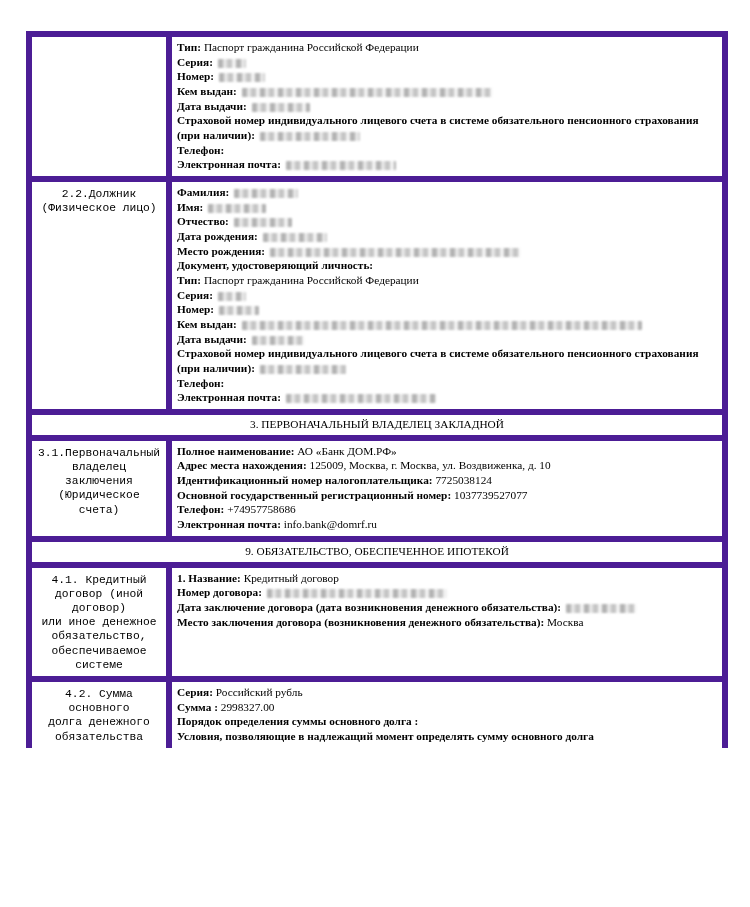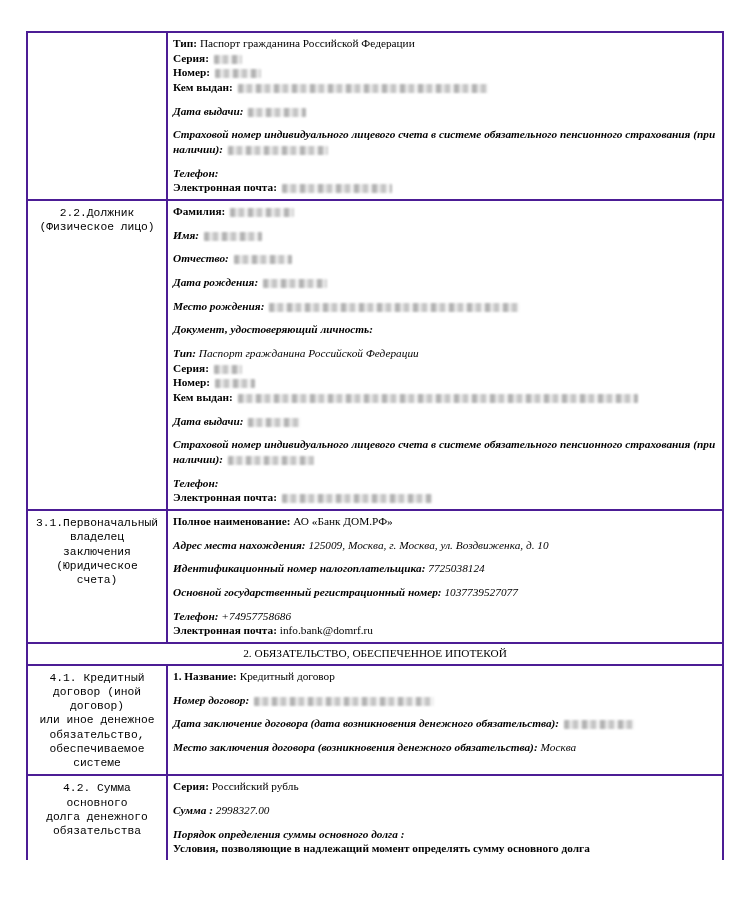--- a/index.html
+++ b/index.html
@@ -24,21 +24,21 @@
     position: absolute;
     left: 26px;
     top: 31px;
     width: 696px;
     border-collapse: collapse;
     table-layout: fixed;
     font-size: 11.3px;
     line-height: 1.30;
   }
   .doc-table td {
-    border: 2px solid #4c1d95;
+    border: 6px solid #4c1d95;
     vertical-align: top;
     padding: 3px 5px 4px 5px;
   }
   .col-label {
     width: 140px;
     text-align: center;
     vertical-align: top;
     font-family: Liberation Mono, monospace;
   }
   .col-label .lbl {
@@ -48,22 +48,20 @@
   }
   .section-head td {
     text-align: center;
     padding: 2px 4px 3px 4px;
   }
   .fld {
     margin: 0 0 0 0;
     line-height: 1.30;
   }
   .gap {
-    margin-top: 9px;
-    font-style: italic;
   }
   b, .b {
     font-weight: bold;
   }
   .val {
     font-weight: normal;
   }
   
   .redact {
     display: inline-block;
@@ -210,20 +208,23 @@
             <span class="b">Телефон:</span>
             <span class="val"></span>
           </div>
           <div class="fld">
             <span class="b">Электронная почта:</span>
             <span class="redact r-w150"></span>
           </div>
         </td>
       </tr>
 
+      <tr class="section-head">
+        <td colspan="2">3. ПЕРВОНАЧАЛЬНЫЙ ВЛАДЕЛЕЦ ЗАКЛАДНОЙ</td>
+      </tr>
 
       <tr>
         <td class="col-label">
           <span class="lbl">3.1.Первоначальный</span>
           <span class="lbl" style="padding-top:0">владелец заключения</span>
           <span class="lbl" style="padding-top:0">(Юридическое счета)</span>
         </td>
         <td>
           <div class="fld">
             <span class="b">Полное наименование:</span>
@@ -246,39 +247,39 @@
             <span class="val">+74957758686</span>
           </div>
           <div class="fld">
             <span class="b">Электронная почта:</span>
             <span class="val">info.bank@domrf.ru</span>
           </div>
         </td>
       </tr>
 
       <tr class="section-head">
-        <td colspan="2">2. ОБЯЗАТЕЛЬСТВО, ОБЕСПЕЧЕННОЕ ИПОТЕКОЙ</td>
+        <td colspan="2">9. ОБЯЗАТЕЛЬСТВО, ОБЕСПЕЧЕННОЕ ИПОТЕКОЙ</td>
       </tr>
 
       <tr>
         <td class="col-label">
           <span class="lbl">4.1. Кредитный</span>
           <span class="lbl" style="padding-top:0">договор (иной договор)</span>
           <span class="lbl" style="padding-top:0">или иное денежное</span>
           <span class="lbl" style="padding-top:0">обязательство,</span>
           <span class="lbl" style="padding-top:0">обеспечиваемое</span>
           <span class="lbl" style="padding-top:0">системе</span>
         </td>
         <td>
           <div class="fld">
             <span class="b">1. Название:</span>
             <span class="val">Кредитный договор</span>
           </div>
           <div class="fld gap">
-            <span class="b">Номер договор:</span>
+            <span class="b">Номер договора:</span>
             <span class="redact r-w180"></span>
           </div>
           <div class="fld gap">
             <span class="b">Дата заключение договора (дата возникновения денежного обязательства):</span>
             <span class="redact r-w70"></span>
           </div>
           <div class="fld gap">
             <span class="b">Место заключения договора (возникновения денежного обязательства):</span>
             <span class="val">Москва</span>
           </div>

